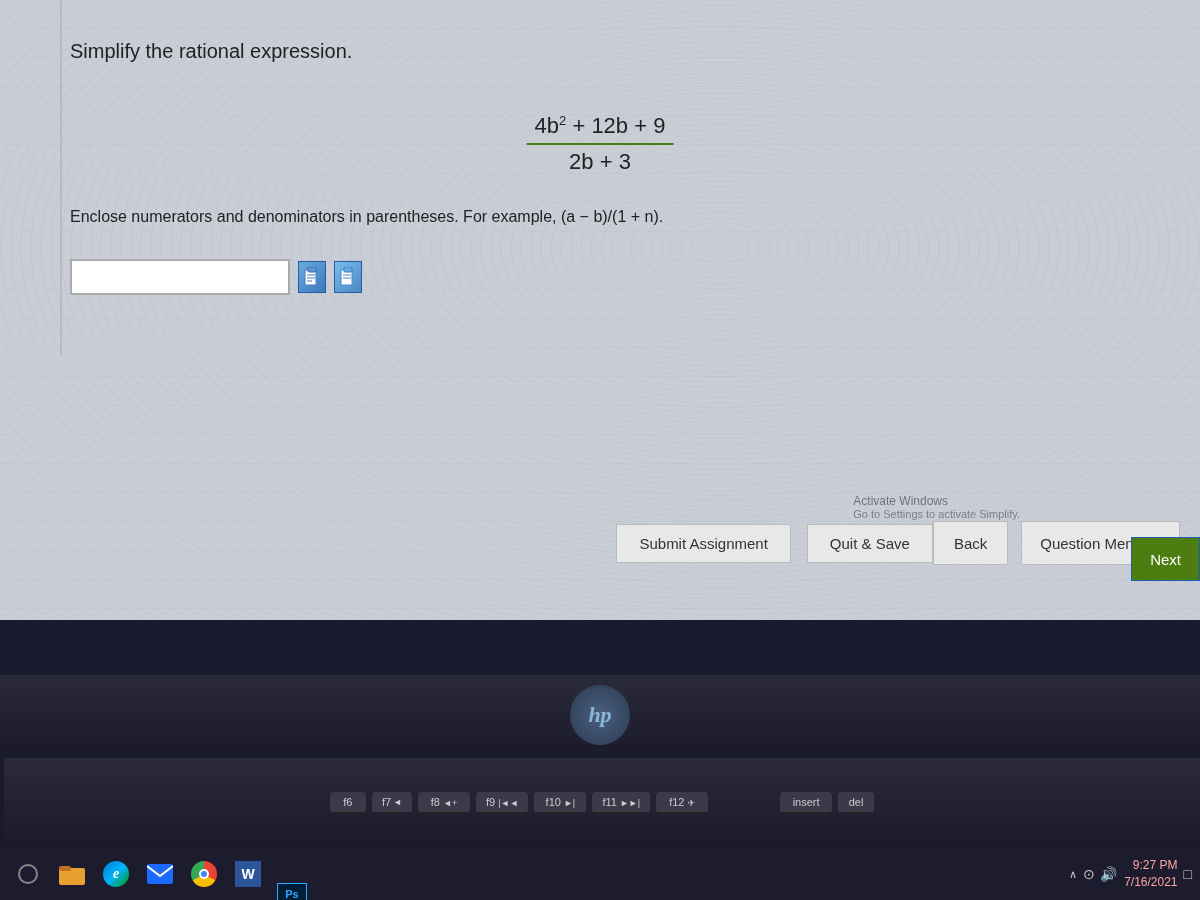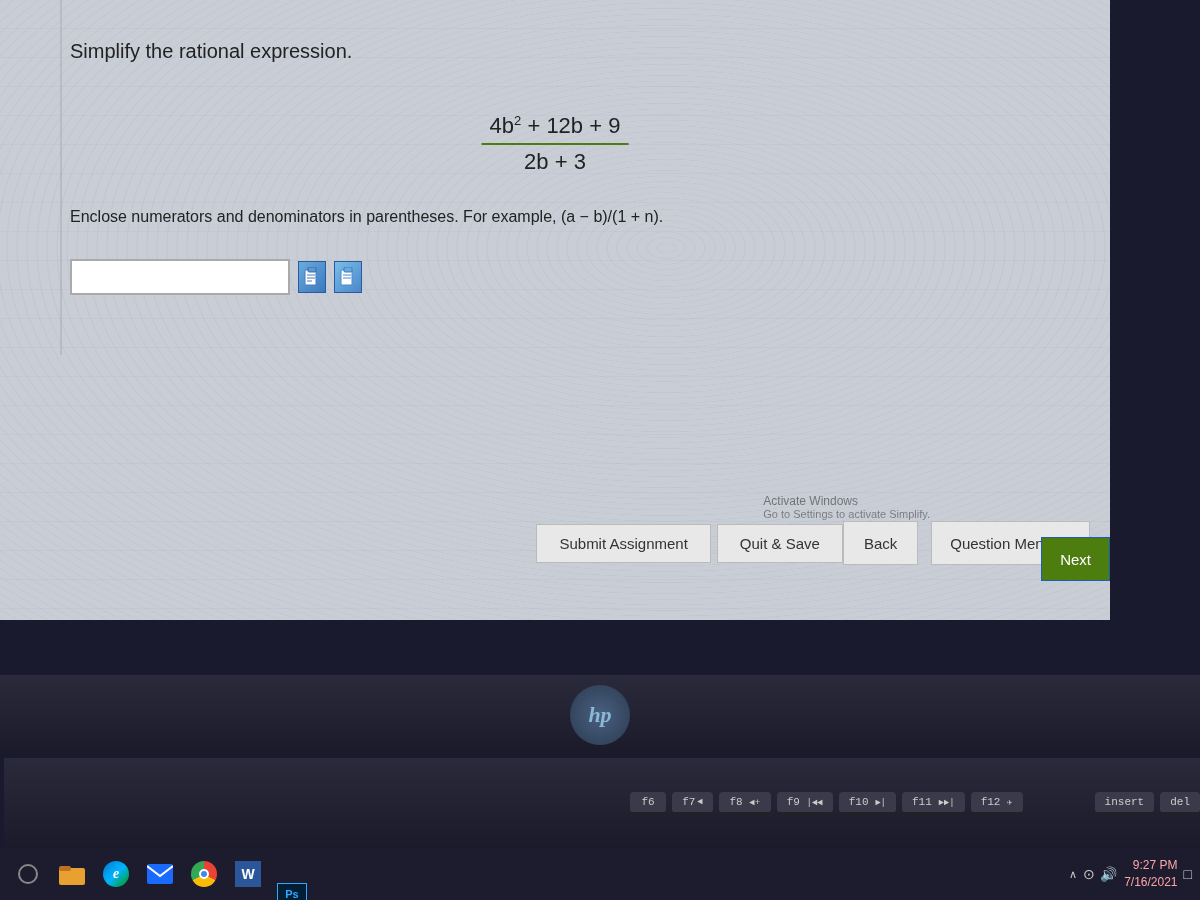--- a/index.html
+++ b/index.html
@@ -11,21 +11,21 @@
       font-family: Arial, sans-serif;
       background: #1a1a2e;
       position: relative;
     }
 
     
     .screen {
       position: absolute;
       top: 0;
       left: 0;
-      width: 1110px;
+      width: 1200px;
       height: 620px;
       background: #c8cdd6;
       overflow: hidden;
     }
 
     
     .screen::before {
       content: '';
       position: absolute;
       top: 0; left: 0; right: 0; bottom: 0;
@@ -211,21 +211,21 @@
       left: 0;
       right: 0;
       display: flex;
       align-items: center;
       justify-content: space-between;
       padding: 0 20px;
     }
 
     .center-buttons {
       display: flex;
-      gap: 6px;
+      gap: 16px;
       padding-left: 8px;
     }
 
     .right-buttons {
       display: flex;
       align-items: stretch;
       height: 44px;
       gap: 13px;
     }
 
@@ -273,23 +273,22 @@
     
     .keyboard-area {
       position: absolute;
       bottom: 52px;
       left: 4px;
       right: 0;
       height: 90px;
       background: linear-gradient(to bottom, #2a2a3a, #1a1a2a);
       display: flex;
       align-items: center;
-      justify-content: flex-end;
+      justify-content: center;
       gap: 6px;
-      font-family: Liberation Mono, monospace;
     }
 
     .key {
       background: #3a3a4a;
       color: #ccc;
       border-radius: 4px;
       padding: 4px 10px;
       font-size: 11px;
       border-bottom: 2px solid #222;
       min-width: 36px;

